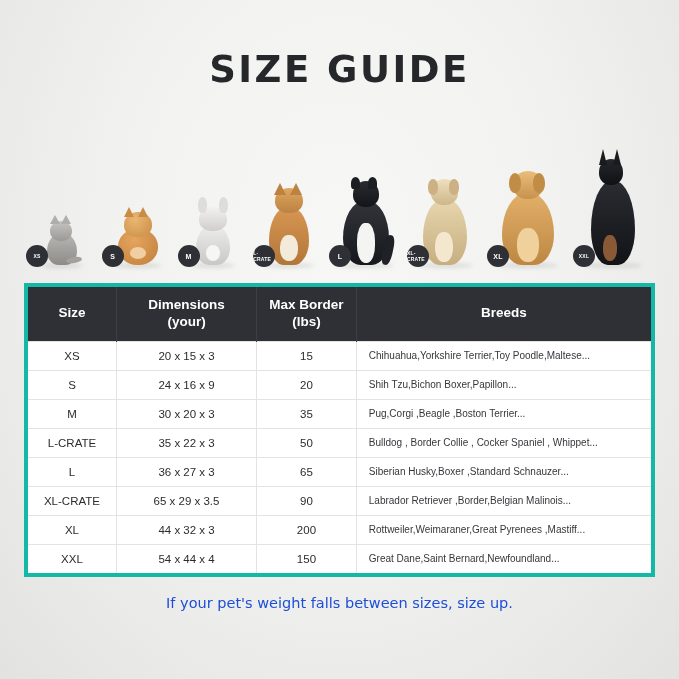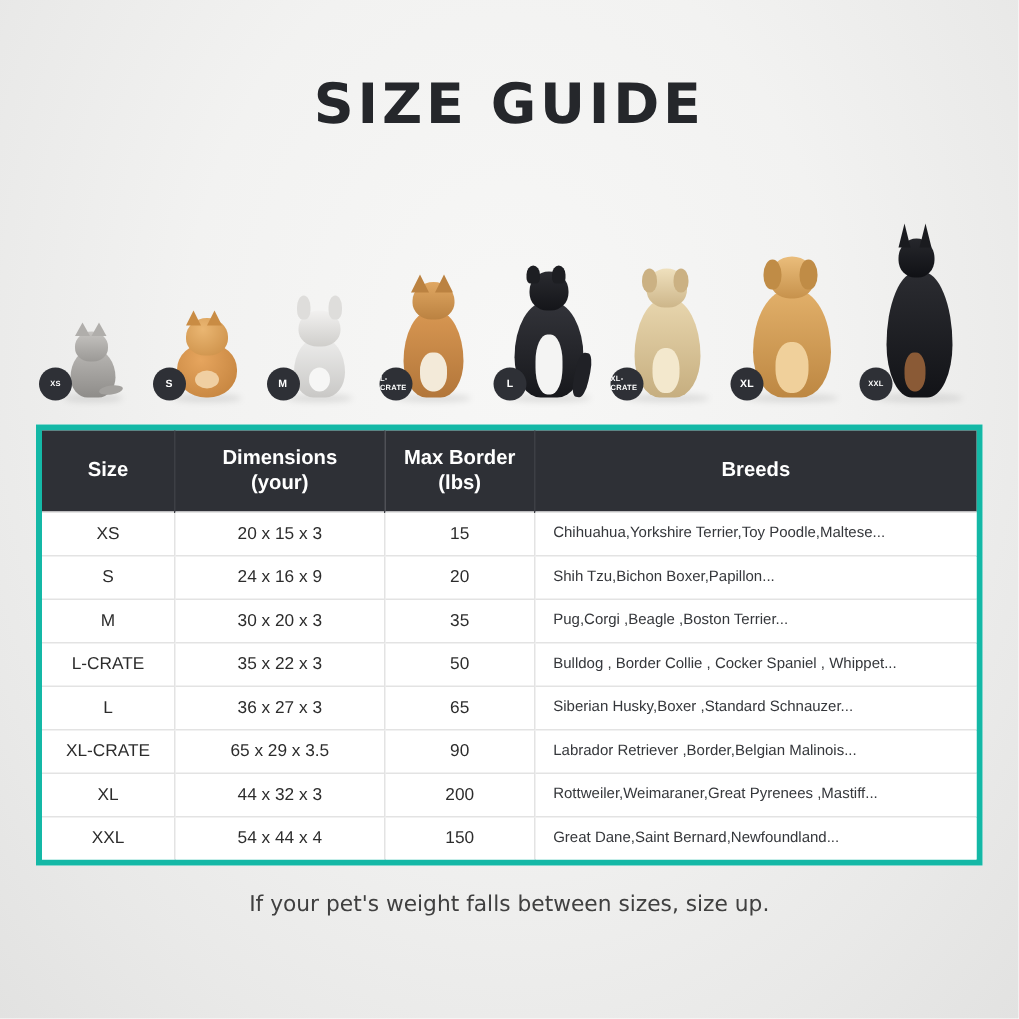--- a/index.html
+++ b/index.html
@@ -154,21 +154,21 @@
     color: #35373b;
   }
   col.c-size { width: 14.2%; }
   col.c-dim { width: 22.5%; }
   col.c-weight { width: 16%; }
   col.c-breeds { width: 47.3%; }
 
   .footnote {
     text-align: center;
     font-size: 14.5px;
-    color: #404040;
+    color: #1d4ed8;
     margin-top: 18px;
     font-family: "DejaVu Sans", sans-serif;
   }
 </style>
 </head>
 <body>
 
 <div class="page">
 
   <h1 class="title">SIZE GUIDE</h1>

